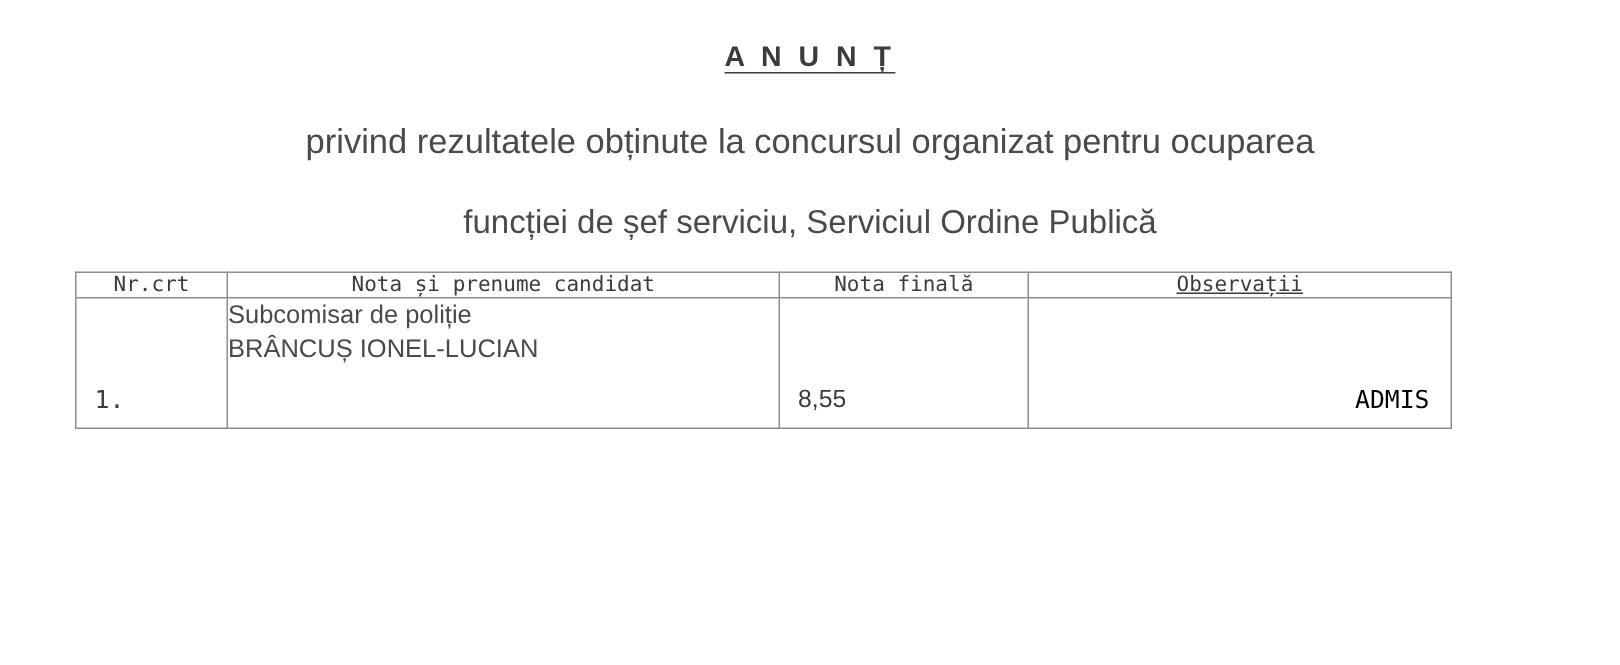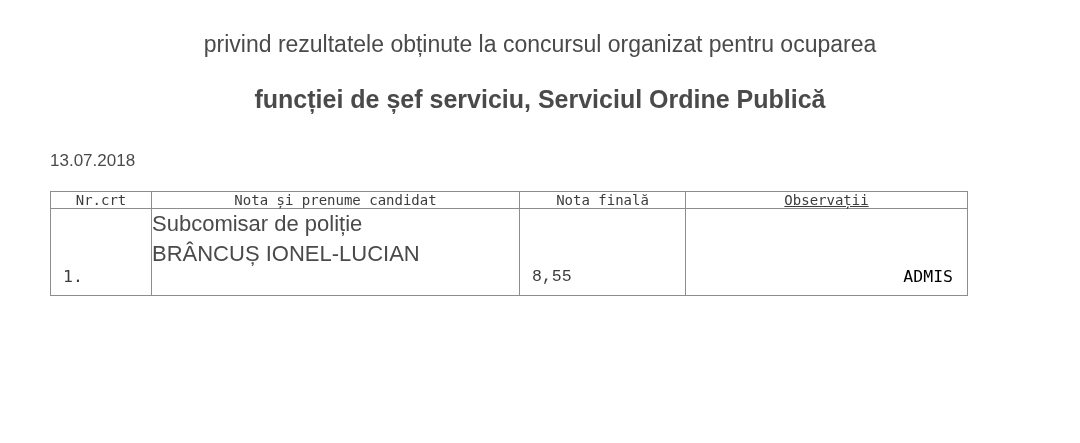--- a/index.html
+++ b/index.html
@@ -33,24 +33,24 @@
   }
   .subtitle {
     text-align: center;
     font-size: 23px;
     color: #4a4a4a;
     margin-top: 31px;
     font-weight: normal;
   }
   .subtitle2 {
     text-align: center;
-    font-size: 25px;
+    font-size: 22px;
     color: #4a4a4a;
     margin-top: 27px;
-    font-weight: bold;
+    font-weight: normal;
   }
   .date-line {
     margin-top: 37px;
     margin-left: 50px;
     font-size: 17px;
     color: #4a4a4a;
   }
   .table-wrap {
     margin-top: 20px;
     margin-left: 50px;
@@ -90,27 +90,27 @@
     height: 86px;
     position: relative;
   }
   .cell-nr .nr-val {
     position: absolute;
     left: 12px;
     bottom: 9px;
   }
   .cell-name {
     font-family: "Liberation Sans", sans-serif;
-    font-size: 22px;
+    font-size: 17px;
     color: #4a4a4a;
     padding: 8px 10px 10px 12px;
     line-height: 1.35;
   }
   .cell-nota {
-    font-family: Liberation Mono, monospace;
+    font-family: Liberation Sans, sans-serif;
     font-size: 16.5px;
     color: #3c3c3c;
     position: relative;
     padding: 10px 10px 10px 12px;
   }
   .cell-nota .nota-val {
     position: absolute;
     left: 12px;
     bottom: 9px;
   }
@@ -125,26 +125,26 @@
     position: absolute;
     right: 14px;
     bottom: 9px;
   }
 </style>
 </head>
 <body>
 
 <div class="page">
 
+  <div class="doc-title">A N U N Ț</div>
 
   <div class="subtitle">privind rezultatele obținute la concursul organizat pentru ocuparea</div>
 
   <div class="subtitle2">funcției de șef serviciu, Serviciul Ordine Publică</div>
 
-  <div class="date-line">13.07.2018</div>
 
   <div class="table-wrap">
     <table class="results">
       <thead>
         <tr>
           <th class="hdr-cell col-nr">Nr.crt</th>
           <th class="hdr-cell col-name">Nota și prenume candidat</th>
           <th class="hdr-cell col-nota">Nota finală</th>
           <th class="hdr-cell col-obs">Observații</th>
         </tr>

